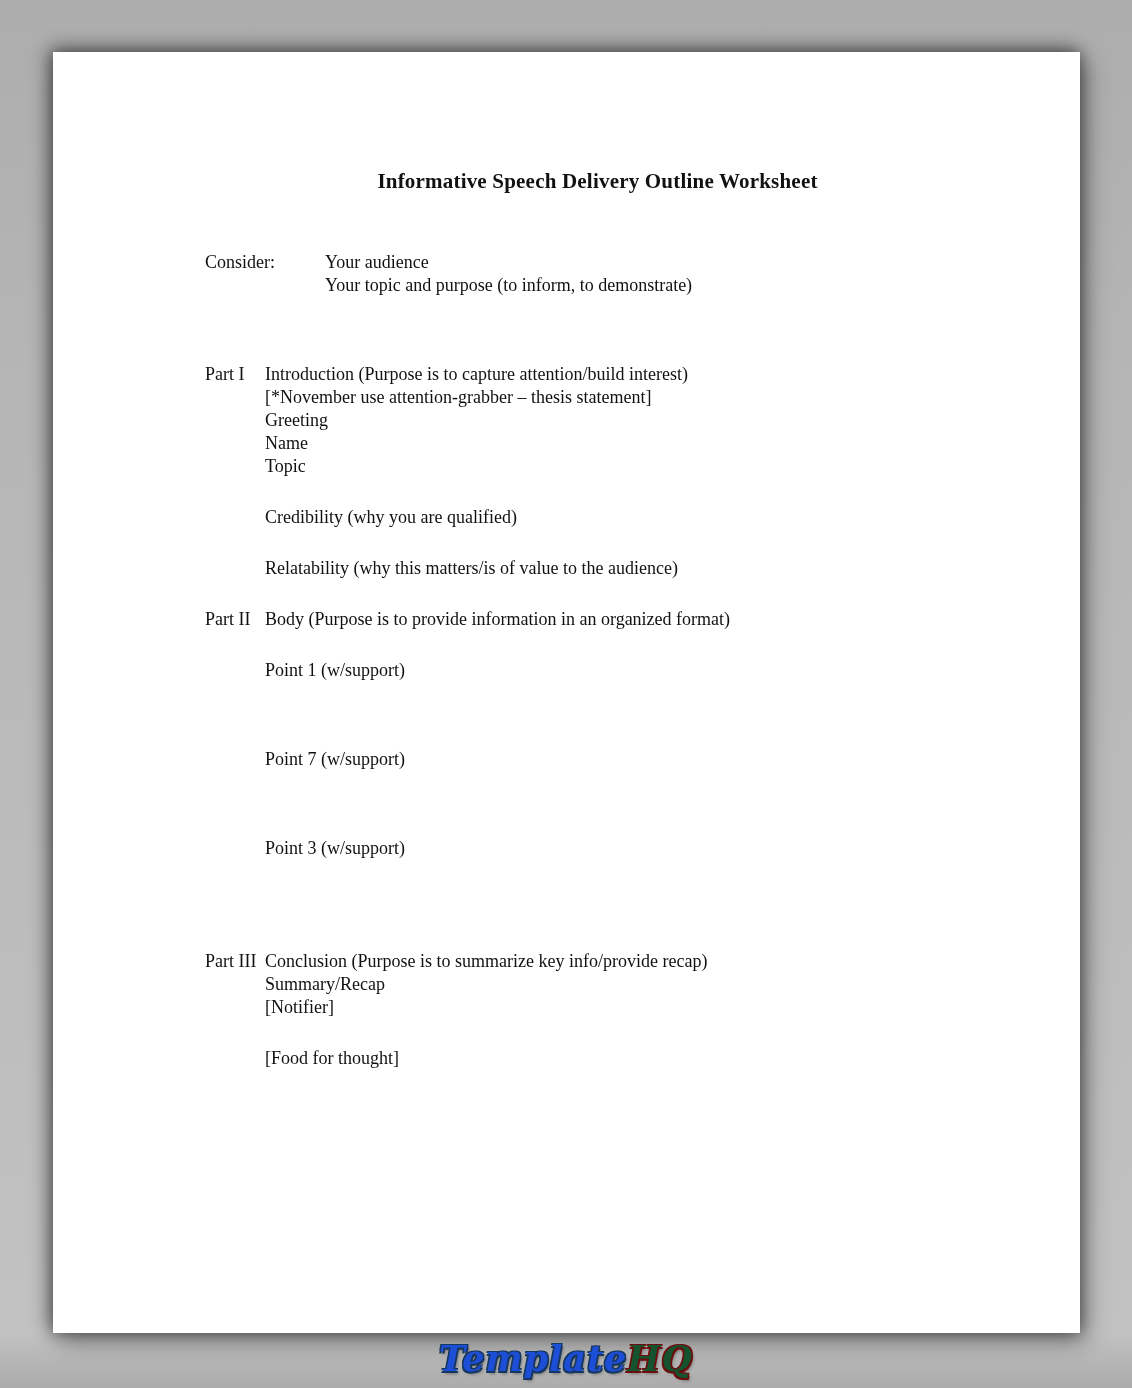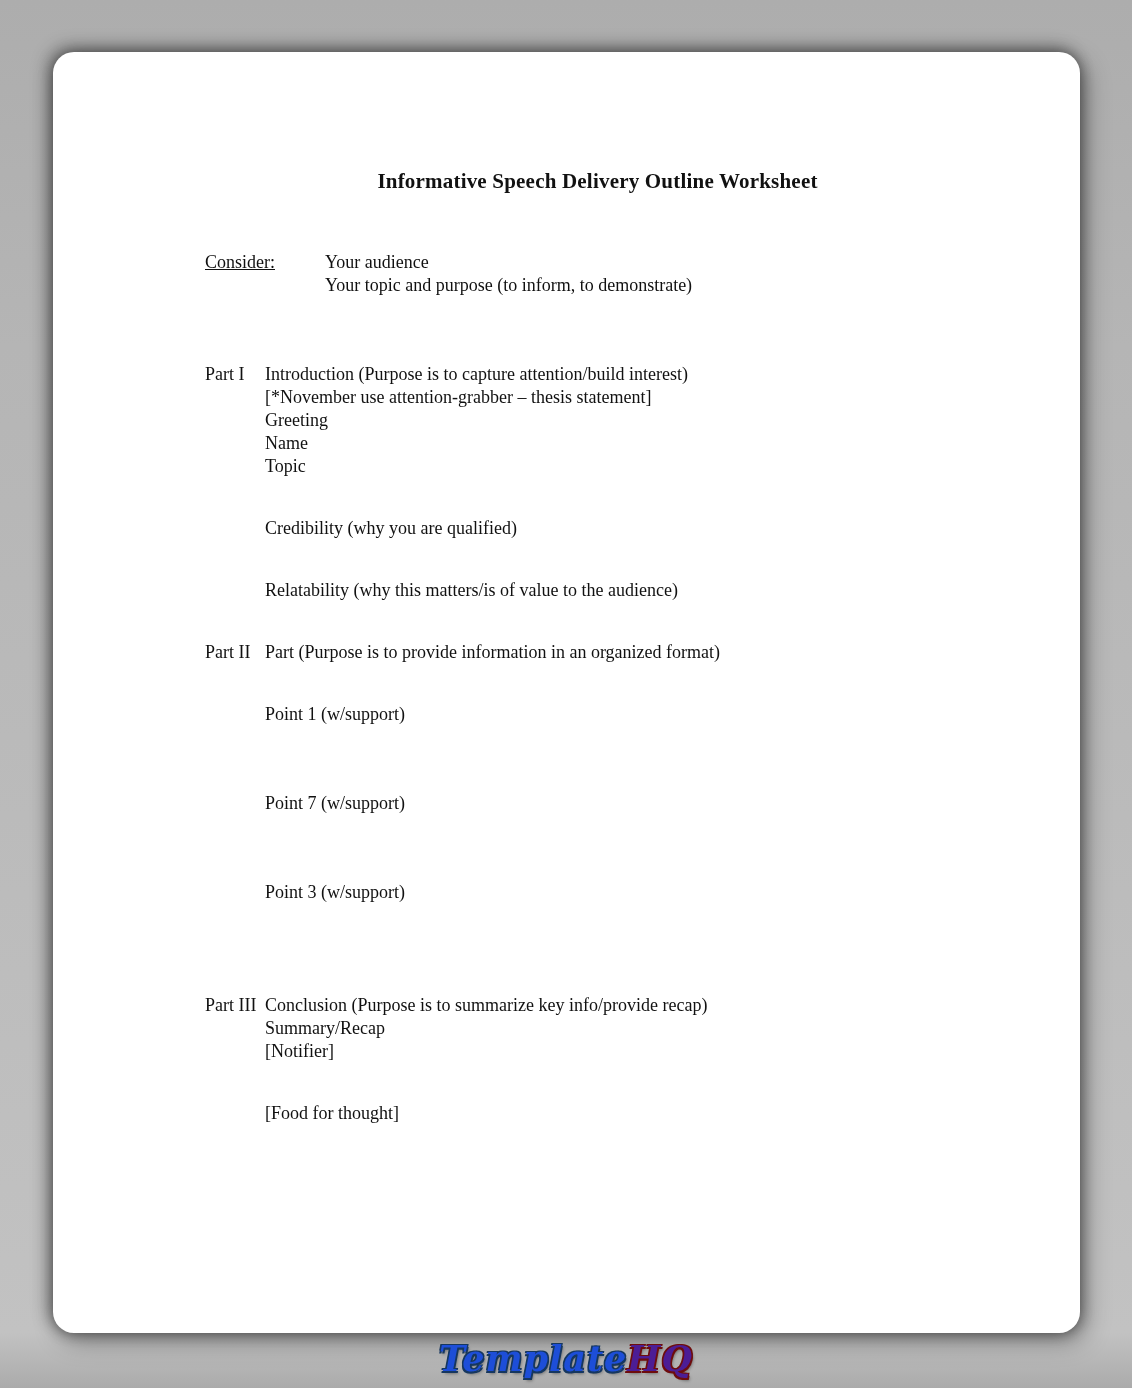--- a/index.html
+++ b/index.html
@@ -23,21 +23,20 @@
     background: #ffffff;
     box-shadow:
       0 0 14px rgba(0,0,0,0.40),
       6px 8px 24px rgba(0,0,0,0.35),
       -5px -5px 18px rgba(0,0,0,0.28);
     box-sizing: border-box;
     padding: 116px 90px 0 152px;
     color: #111111;
     font-size: 18px;
     line-height: 23px;
-    border-radius: 21px;
   }
   .doc-title {
     margin: 0 0 0 0;
     width: 100%;
     max-width: 790px;
     text-align: center;
     font-size: 21px;
     line-height: 26px;
     font-weight: bold;
     letter-spacing: 0.2px;
@@ -45,28 +44,27 @@
   .row {
     display: flex;
     align-items: flex-start;
   }
   .row .label {
     flex: 0 0 60px;
     white-space: nowrap;
   }
   .row.consider .label {
     flex: 0 0 120px;
-    text-decoration: underline;
   }
   .row .body {
     flex: 1 1 auto;
   }
   .consider { margin-top: 57px; }
   .part-one { margin-top: 66px; justify-content: flex-end; }
-  .gap-line   { margin-top: 39px; }  
+  .gap-line   { margin-top: 28px; }  
   .gap-big    { margin-top: 66px; }  
   .gap-huge   { margin-top: 90px; }  
   .line { white-space: pre-wrap; }
 
   .watermark {
     position: absolute;
     left: 0;
     top: 1337px;
     width: 100%;
     text-align: center;
@@ -79,21 +77,21 @@
     user-select: none;
   }
   .watermark .wm-blue {
     color: #1d4ed8;
     text-shadow:
       -1.5px -1.5px 0 #16375f, 1.5px -1.5px 0 #16375f,
       -1.5px  1.5px 0 #16375f, 1.5px  1.5px 0 #16375f,
       2px 3px 3px rgba(0,0,0,0.35);
   }
   .watermark .wm-red {
-    color: #4c1d95;
+    color: #14532d;
     text-shadow:
       -1.5px -1.5px 0 #6e0d0d, 1.5px -1.5px 0 #6e0d0d,
       -1.5px  1.5px 0 #6e0d0d, 1.5px  1.5px 0 #6e0d0d,
       2px 3px 3px rgba(0,0,0,0.35);
   }
 </style>
 </head>
 <body>
 
 <div class="page">
@@ -117,21 +115,21 @@
       <div class="line">Name</div>
       <div class="line">Topic</div>
       <div class="line gap-line">Credibility (why you are qualified)</div>
       <div class="line gap-line">Relatability (why this matters/is of value to the audience)</div>
     </div>
   </div>
 
   <div class="row gap-line">
     <span class="label">Part II</span>
     <div class="body">
-      <div class="line">Part (Purpose is to provide information in an organized format)</div>
+      <div class="line">Body (Purpose is to provide information in an organized format)</div>
       <div class="line gap-line">Point 1 (w/support)</div>
       <div class="line gap-big">Point 7 (w/support)</div>
       <div class="line gap-big">Point 3 (w/support)</div>
     </div>
   </div>
 
   <div class="row gap-huge">
     <span class="label">Part III</span>
     <div class="body">
       <div class="line">Conclusion (Purpose is to summarize key info/provide recap)</div>

